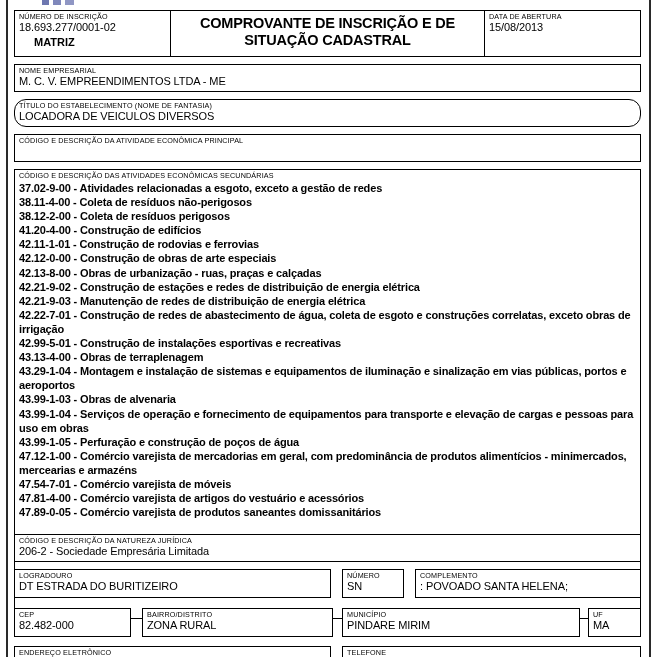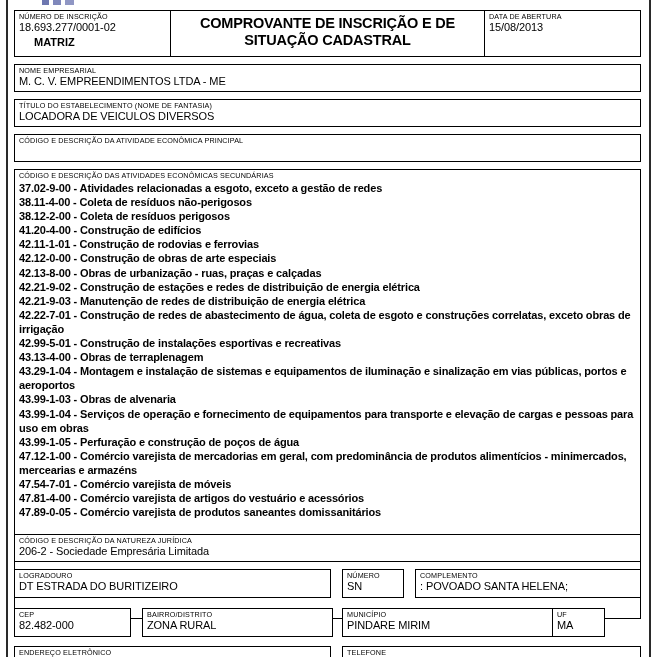--- a/index.html
+++ b/index.html
@@ -111,21 +111,21 @@
   .matriz {
     font-size: 11px;
     line-height: 13px;
     font-weight: bold;
     margin-top: 2px;
     margin-left: 15px;
   }
 
   
   .b-nome      { position: absolute; left: 14px; top: 64px;  width: 627px; height: 28px; }
-  .b-titulo    { position: absolute; left: 14px; top: 99px;  width: 627px; height: 28px; }
+  .b-titulo    { position: absolute; left: 14px; top: 99px;  width: 627px; height: 28px; border-radius: 12px; }
   .b-principal { position: absolute; left: 14px; top: 134px; width: 627px; height: 28px; }
   .b-secund    { position: absolute; left: 14px; top: 169px; width: 627px; height: 450px; }
   .b-natureza  { position: absolute; left: 14px; top: 534px; width: 627px; height: 28px; }
 
   
   .sec-list {
     margin-top: 1px;
   }
   .sec-item {
     font-size: 11px;
@@ -137,21 +137,21 @@
 
   
   .b-logradouro  { position: absolute; left: 14px;  top: 569px; width: 317px; height: 29px; }
   .b-numero      { position: absolute; left: 342px; top: 569px; width: 62px;  height: 29px; }
   .b-complemento { position: absolute; left: 415px; top: 569px; width: 226px; height: 29px; }
 
   
   .b-cep      { position: absolute; left: 14px;  top: 608px; width: 117px; height: 29px; }
   .b-bairro   { position: absolute; left: 142px; top: 608px; width: 191px; height: 29px; }
   .b-municipio{ position: absolute; left: 342px; top: 608px; width: 238px; height: 29px; }
-  .b-uf       { position: absolute; left: 552px; top: 608px; width: 53px;  height: 29px; }
+  .b-uf       { position: absolute; left: 588px; top: 608px; width: 53px;  height: 29px; }
 
   
   .b-email { position: absolute; left: 14px;  top: 646px; width: 317px; height: 20px; }
   .b-tel   { position: absolute; left: 342px; top: 646px; width: 299px; height: 20px; }
 </style>
 </head>
 <body>
 
 <div class="top-artifact"></div>
 

